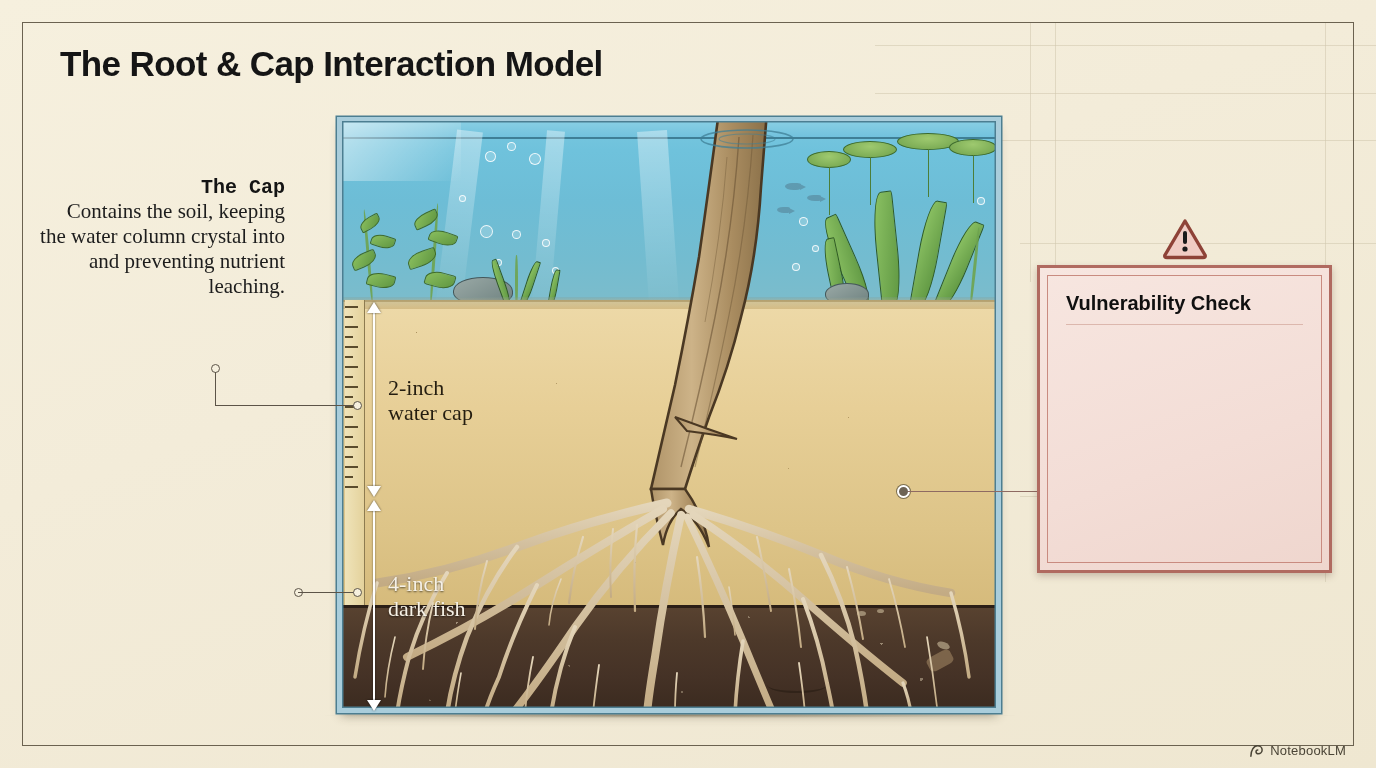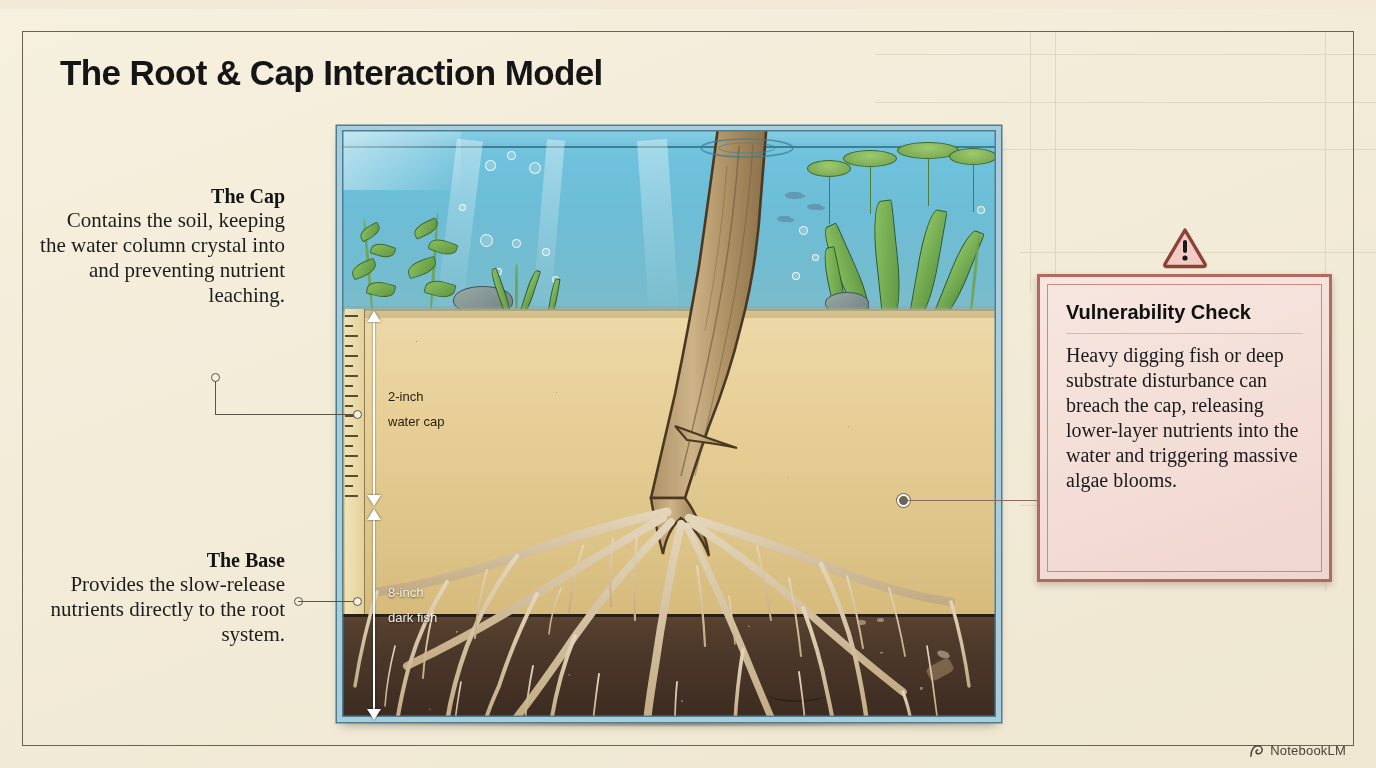--- a/index.html
+++ b/index.html
@@ -8,21 +8,20 @@
     font-family: "Liberation Serif", serif;
     background: #f2ead6;
     position: relative;
   }
 
   
   #page {
     position: absolute; inset: 0;
     background:
       linear-gradient(160deg, #f6f0de 0%, #f3ecd9 40%, #efe7d1 100%);
-    margin-top: 9px;
   }
   .grid-line { position: absolute; background: #cfc6ad; opacity: .55; }
   .grid-h { height: 1px; }
   .grid-v { width: 1px; }
 
   #frame {
     position: absolute;
     left: 22px; top: 22px; right: 22px; bottom: 22px;
     border: 1.5px solid #6b6250;
     pointer-events: none;
@@ -185,30 +184,30 @@
   .arrowhead {
     position: absolute; width: 0; height: 0;
     border-left: 7px solid transparent; border-right: 7px solid transparent;
     filter: drop-shadow(0 0 1px rgba(0,0,0,.6));
   }
   .arrow-up { border-bottom: 11px solid #ffffff; }
   .arrow-down { border-top: 11px solid #ffffff; }
 
   .layer-label {
     position: absolute;
-    font-family: Liberation Sans, sans-serif;
-    font-size: 13px; line-height: 25px; font-weight: 500;
+    font-family: Liberation Serif, serif;
+    font-size: 22px; line-height: 25px; font-weight: 500;
   }
   #label-sand { left: 388px; top: 375px; color: #241d10; }
   #label-dirt { left: 388px; top: 571px; color: #f6f1e6;
                 text-shadow: 0 1px 2px rgba(0,0,0,.6); }
 
   
   .callout-head {
-    font-family: Liberation Serif, serif;
+    font-family: Liberation Mono, monospace;
     font-weight: bold; font-size: 20px; color: #141414;
     text-align: right;
   }
   .callout-body {
     font-family: "Liberation Serif", serif;
     font-size: 21px; line-height: 25px; color: #1d1d1d;
     text-align: right;
   }
   #callout-cap { position: absolute; left: 40px; top: 176px; width: 245px; }
   #callout-base { position: absolute; left: 40px; top: 540px; width: 245px; }
@@ -461,54 +460,49 @@
 
   <div class="measure" style="left:373px; top:510px; height:192px;"></div>
   <div class="arrowhead arrow-up" style="left:367px; top:500px;"></div>
   <div class="arrowhead arrow-down" style="left:367px; top:700px;"></div>
 
   <div id="label-sand" class="layer-label">
     <div>2-inch</div>
     <div>water cap</div>
   </div>
   <div id="label-dirt" class="layer-label">
-    <div>8-inch</div>
+    <div>4-inch</div>
     <div>dark fish</div>
   </div>
 
   <div id="callout-cap">
     <div class="callout-head">The Cap</div>
     <div class="callout-body">Contains the soil, keeping the water column crystal into and preventing nutrient leaching.</div>
   </div>
   <div class="node" style="left:211px; top:364px;"></div>
   <div class="leader leader-v" style="left:215px; top:372px; height:34px;"></div>
   <div class="leader leader-h" style="left:215px; top:405px; width:142px;"></div>
   <div class="node" style="left:353px; top:401px;"></div>
 
-  <div id="callout-base">
-    <div class="callout-head">The Base</div>
-    <div class="callout-body">Provides the slow-release nutrients directly to the root system.</div>
-  </div>
   <div class="node" style="left:294px; top:588px;"></div>
   <div class="leader leader-h" style="left:298px; top:592px; width:59px;"></div>
   <div class="node" style="left:353px; top:588px;"></div>
 
   <svg id="warn-icon" width="46" height="42" viewBox="0 0 46 42">
     <path d="M23,3 L43,37 Q44,39.5 41,39.5 L5,39.5 Q2,39.5 3,37 Z" fill="#f0ccc4" stroke="#8e4237" stroke-width="3.4" stroke-linejoin="round"></path>
     <rect x="21" y="13" width="4" height="13" rx="2" fill="#1a1a1a"></rect>
     <circle cx="23" cy="31" r="2.6" fill="#1a1a1a"></circle>
   </svg>
 
   <div class="node-ring" style="left:897px; top:485px;"></div>
   <div class="leader leader-h" style="left:908px; top:491px; width:130px; background:#8e6a62;"></div>
 
   <div id="vuln-panel">
     <div id="vuln-inner">
       <div id="vuln-title">Vulnerability Check</div>
-      <div id="vuln-body">Heavy digging fish or deep substrate disturbance can breach the cap, releasing lower-layer nutrients into the water and triggering massive algae blooms.</div>
     </div>
   </div>
 
   <div id="watermark">
     <svg width="15" height="15" viewBox="0 0 16 16">
       <path d="M2,14 C2,8 5,3 9,3 C12,3 14,5 14,7.5 C14,10 12,11.5 10,11.5 C8.6,11.5 7.5,10.6 7.5,9.3 C7.5,8.2 8.3,7.4 9.3,7.4" fill="none" stroke="#4a4436" stroke-width="1.6" stroke-linecap="round"></path>
     </svg>
     <span>NotebookLM</span>
   </div>
 

